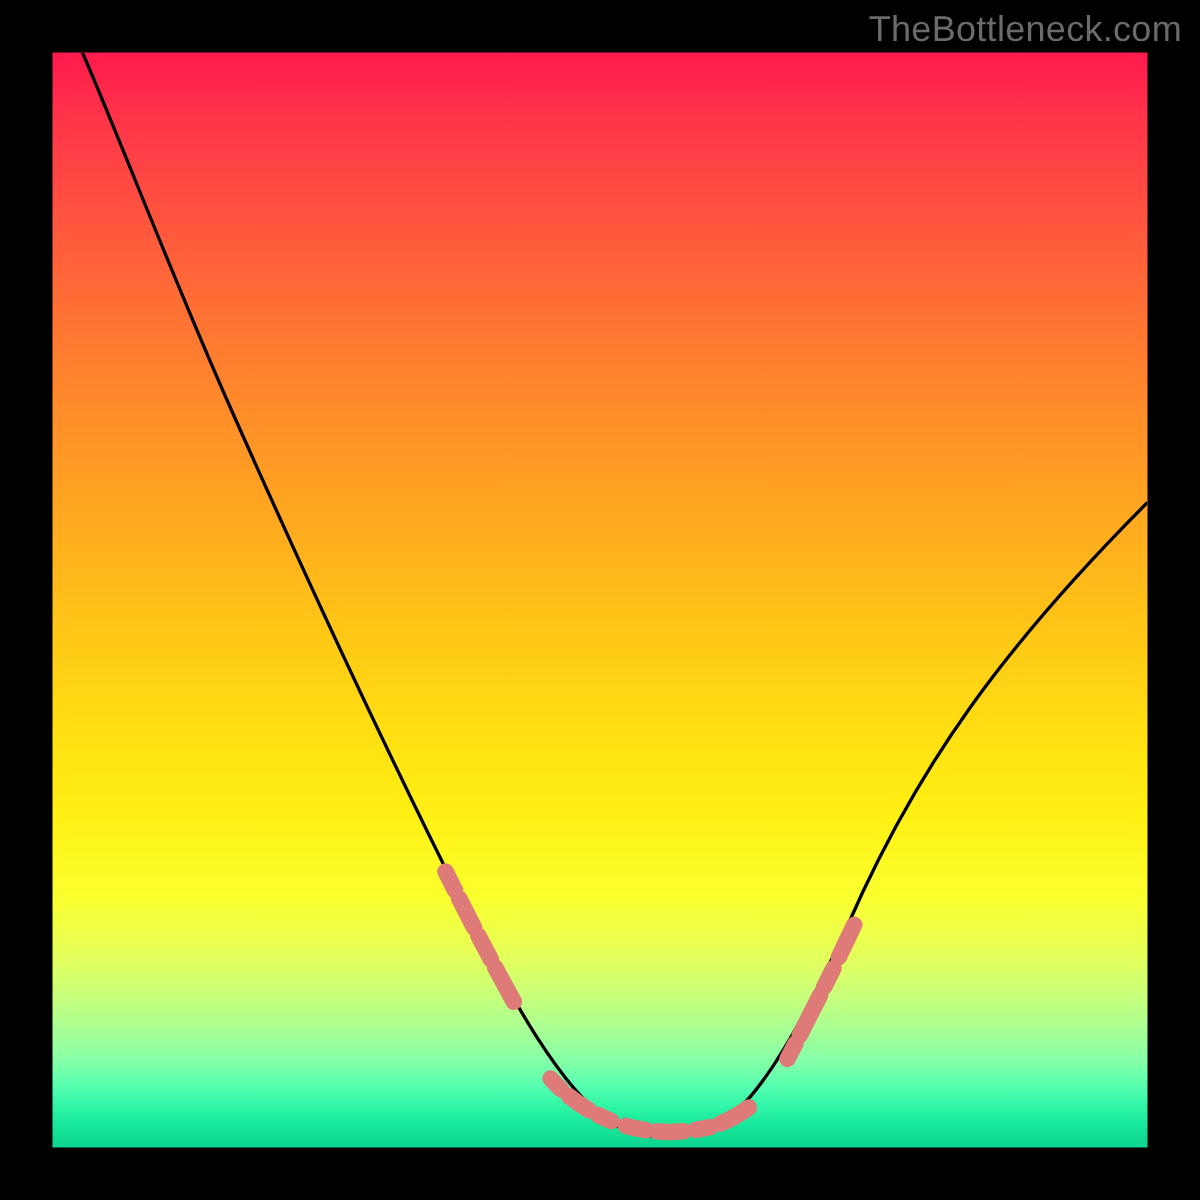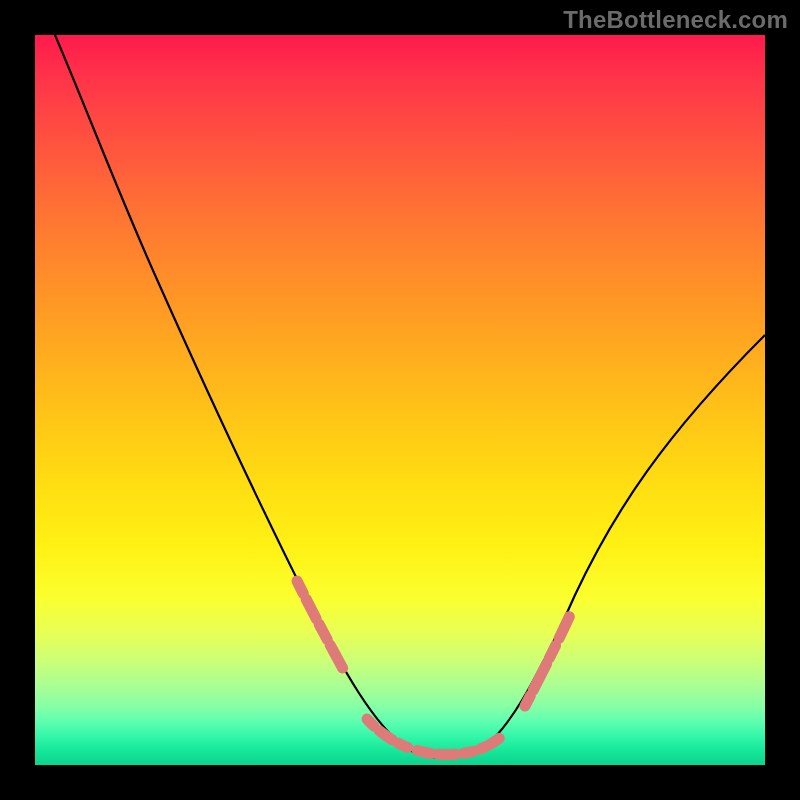--- a/index.html
+++ b/index.html
@@ -37,21 +37,21 @@
       #16e79a 98%,
       #0bd48e 100%
     );
   }
   .watermark {
     position: absolute;
     top: 6px;
     right: 12px;
     color: #6b6b6b;
     font-size: 24px;
-    font-weight: 700;
+    font-weight: 400;
     letter-spacing: 0.2px;
     user-select: none;
   }
   svg.curve {
     position: absolute;
     left: 0;
     top: 0;
     width: 730px;
     height: 730px;
     pointer-events: none;

